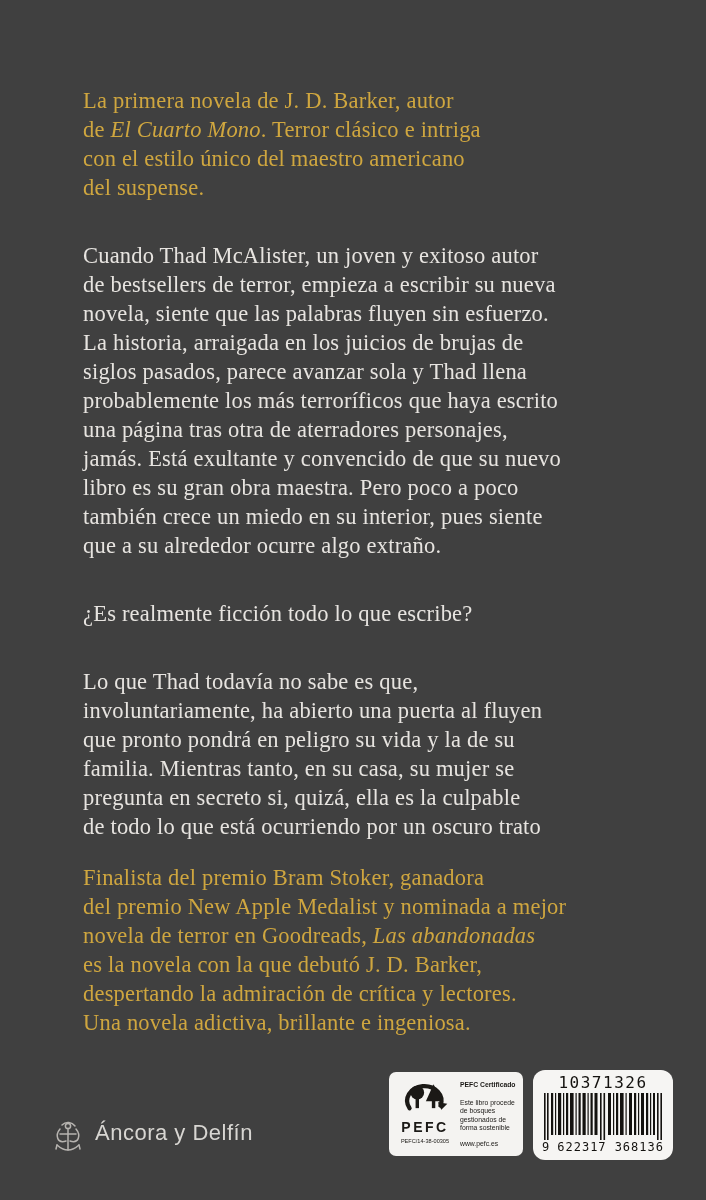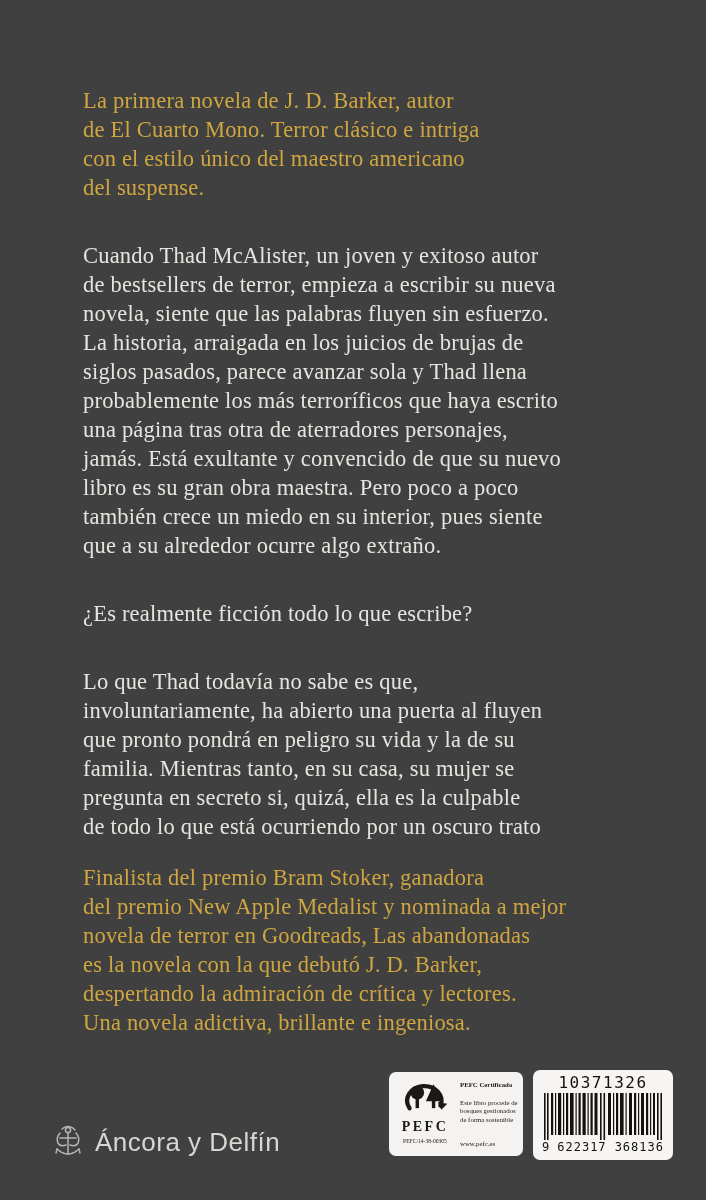--- a/index.html
+++ b/index.html
@@ -19,52 +19,51 @@
   }
   .para {
     font-size: 22.5px;
     line-height: 29px;
     margin: 0 0 22px 0;
     letter-spacing: 0.2px;
   }
   .para .line { white-space: nowrap; }
   .para.accent { color: #cfa63f; }
   .para.body { color: #e7e4e0; margin-top: 39px; }
-  .it { }
+  .it { font-style: italic; }
 
   
   .publisher {
     position: absolute;
     left: 52px;
     top: 1120px;
     height: 44px;
     display: flex;
-    align-items: center;
     gap: 11px;
     color: #d8d6d2;
     font-family: "Liberation Sans", sans-serif;
     font-weight: 300;
-    font-size: 26px;
+    font-size: 22px;
     letter-spacing: 0.5px;
   }
   .emblem svg { display: block; }
 
   .pefc {
     position: absolute;
     left: 389px;
     top: 1072px;
     width: 134px;
     height: 84px;
     background: #f4f3f1;
     border-radius: 7px;
     box-sizing: border-box;
     padding: 7px 8px 6px 9px;
     display: flex;
     color: #1b1916;
-    font-family: Liberation Serif, serif;
+    font-family: Liberation Sans, sans-serif;
   }
   .pefc-left {
     width: 60px;
     display: flex;
     flex-direction: column;
     align-items: center;
   }
   .pefc-wordmark {
     font-weight: bold;
     font-size: 14px;
@@ -89,21 +88,21 @@
   .pefc-desc { margin-top: 9px; width: 58px; }
   .pefc-url { margin-top: auto; margin-bottom: 2px; }
 
   .barcode {
     position: absolute;
     left: 533px;
     top: 1070px;
     width: 140px;
     height: 90px;
     background: #f6f5f3;
-    border-radius: 7px;
+    border-radius: 12px;
     box-sizing: border-box;
     padding: 4px 9px 5px 9px;
     color: #14120f;
     text-align: center;
   }
   .bc-top {
     font-family: "DejaVu Sans Mono", monospace;
     font-size: 16px;
     letter-spacing: 1.5px;
     line-height: 18px;

